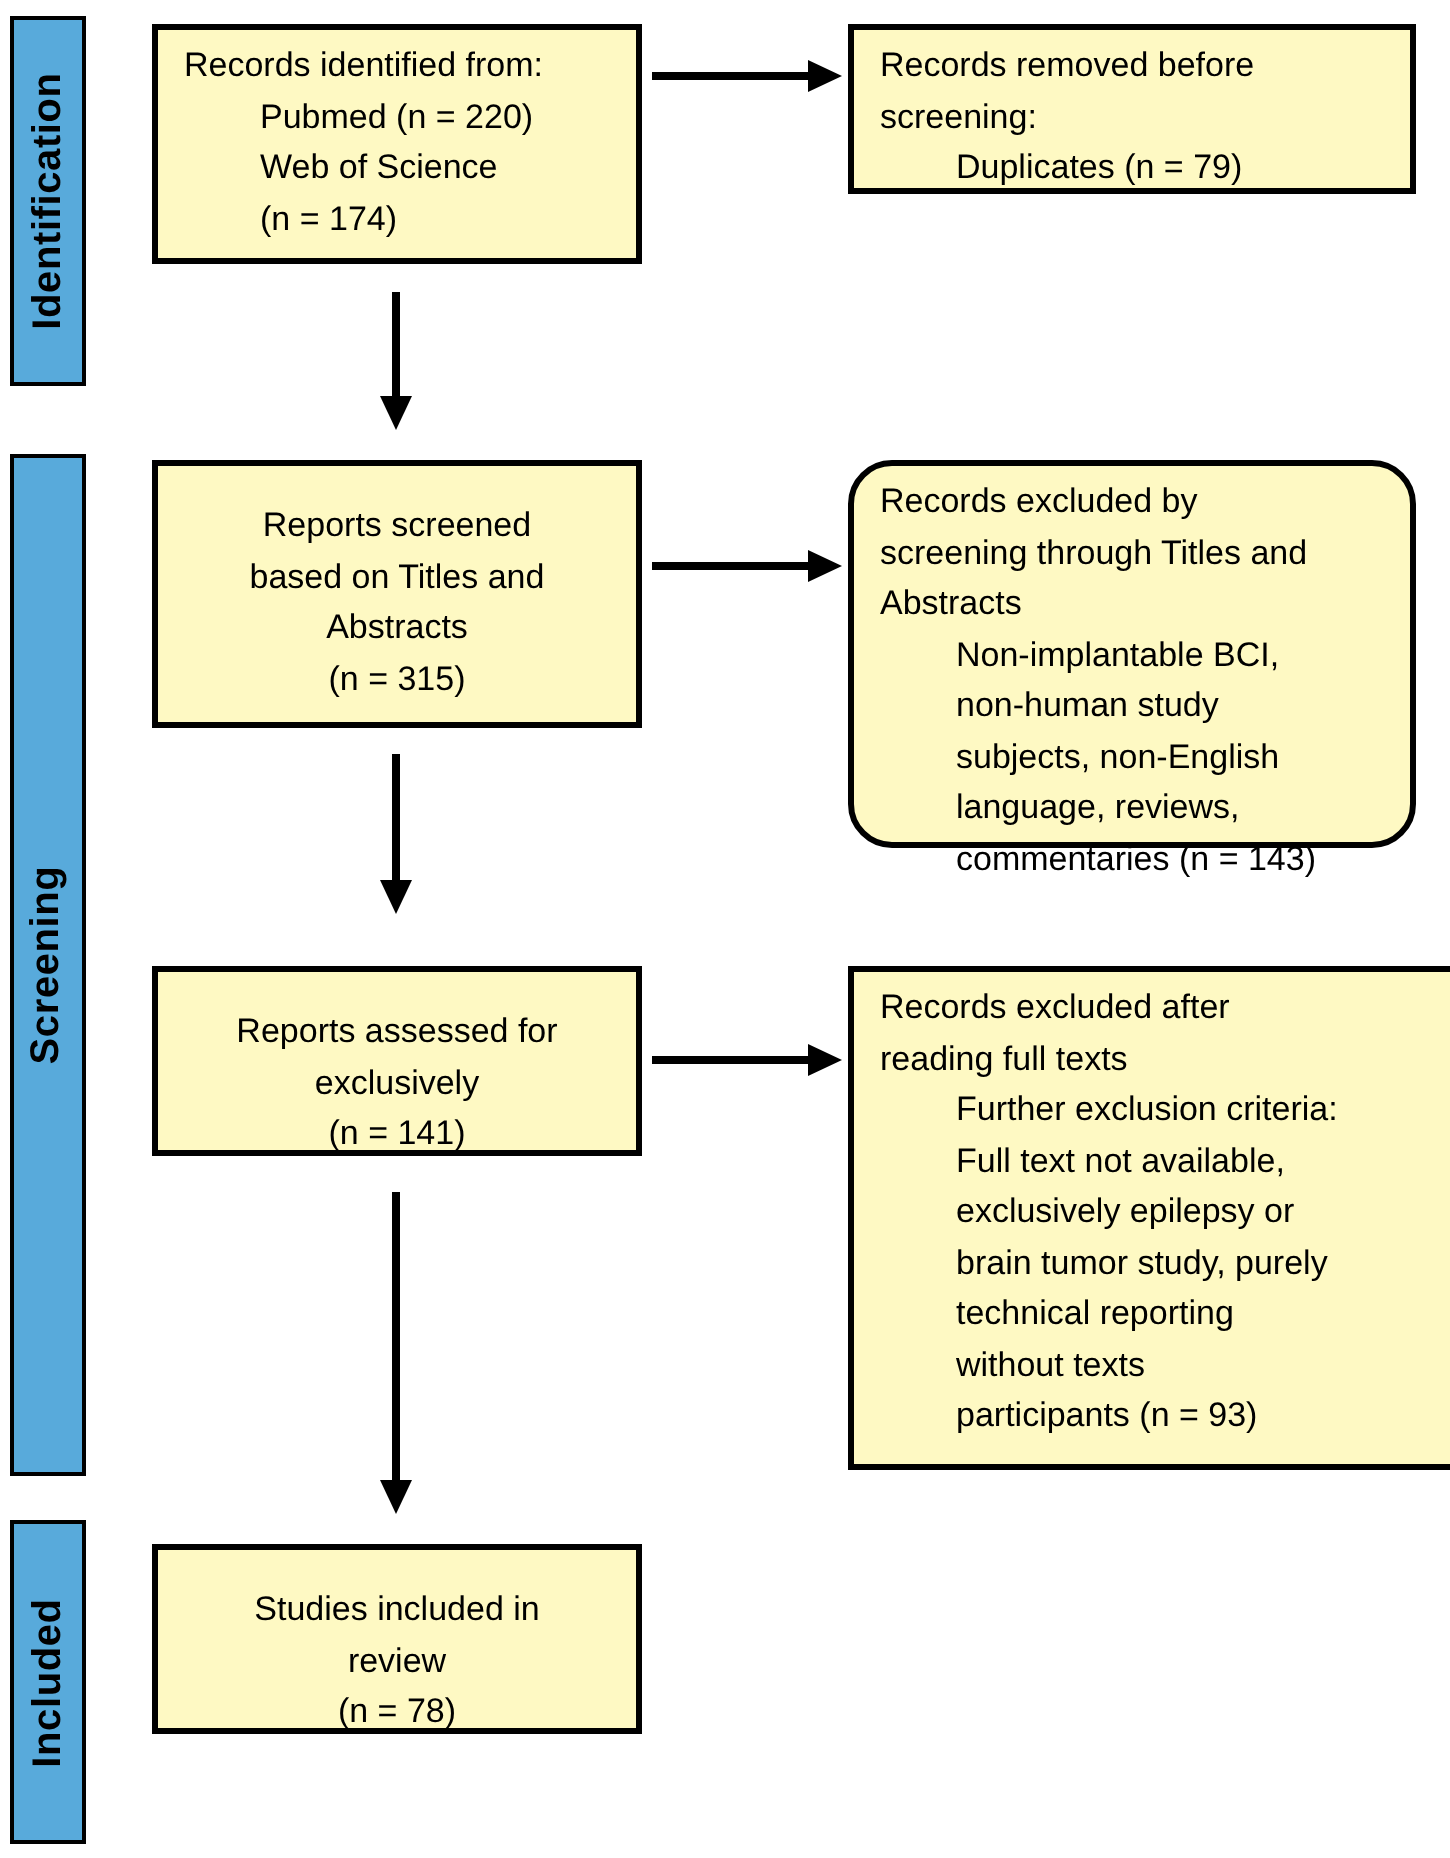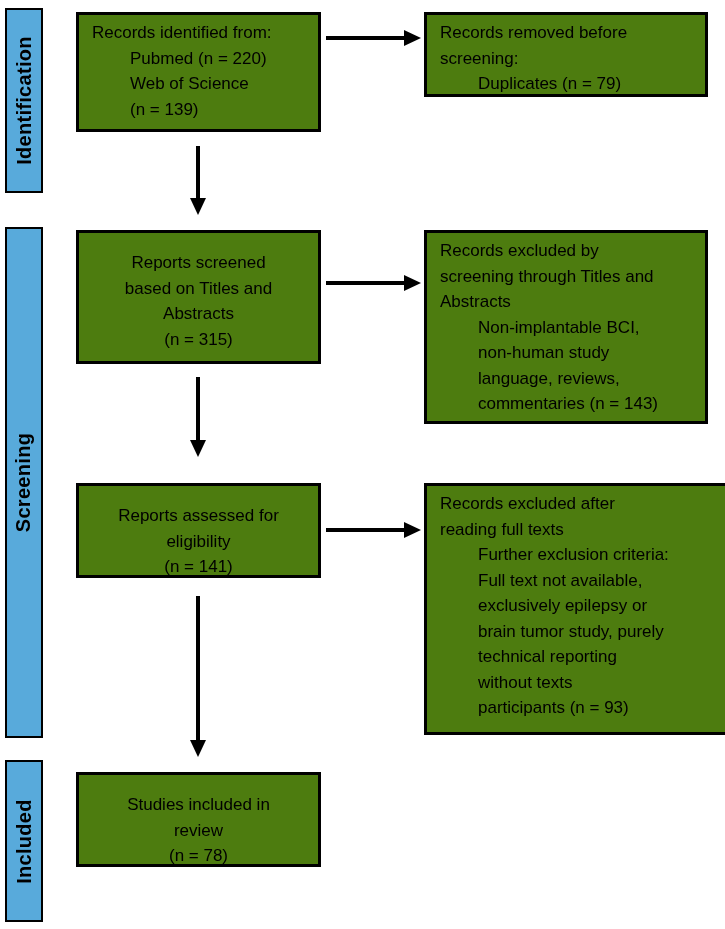--- a/index.html
+++ b/index.html
@@ -30,33 +30,33 @@
     font-size: 20px;
     letter-spacing: 0.3px;
   }
   .band-identification { top: 8px;   height: 185px; }
   .band-screening      { top: 227px; height: 511px; }
   .band-included       { top: 760px; height: 162px; }
 
   
   .box {
     position: absolute;
-    background: #4d7c0f;
+    background: #fef9c3;
     border: 3px solid #000;
     font-size: 17px;
     line-height: 25.5px;
   }
   .box.left   { text-align: left; padding: 5px 8px 0 13px; }
   .box.center { text-align: center; padding: 17px 6px; }
   .indent { padding-left: 38px; }
 
   .box-identified   { left: 76px;  top: 12px;  width: 245px; height: 120px; }
   .box-removed      { left: 424px; top: 12px;  width: 284px; height: 85px; }
   .box-screened     { left: 76px;  top: 230px; width: 245px; height: 134px; padding-top: 13px; }
-  .box-excl-screen  { left: 424px; top: 230px; width: 284px; height: 194px; padding-top: 3px; }
+  .box-excl-screen  { left: 424px; top: 230px; width: 284px; height: 194px; padding-top: 3px; border-radius: 22px; }
   .box-assessed     { left: 76px;  top: 483px; width: 245px; height: 95px;  padding-top: 6px; }
   .box-excl-full    { left: 424px; top: 483px; width: 340px; height: 252px; padding-top: 8px; }
   .box-included     { left: 76px;  top: 772px; width: 245px; height: 95px;  padding-top: 6px; }
 
   
   .vline { position: absolute; width: 4px; background: #000; }
   .vhead {
     position: absolute; width: 0; height: 0;
     border-left: 8px solid transparent;
     border-right: 8px solid transparent;
@@ -94,21 +94,21 @@
     <span>Screening</span>
   </div>
   <div class="band band-included" style="background: rgb(88, 170, 219);">
     <span>Included</span>
   </div>
 
   <div class="box left box-identified">
     <div>Records identified from:</div>
     <div class="indent">Pubmed (n = 220)</div>
     <div class="indent">Web of Science</div>
-    <div class="indent">(n = 139)</div>
+    <div class="indent">(n = 174)</div>
   </div>
 
   <div class="box left box-removed">
     <div>Records removed before</div>
     <div>screening:</div>
     <div class="indent">Duplicates (n = 79)</div>
   </div>
 
   <div class="box center box-screened">
     <div>Reports screened</div>
@@ -116,27 +116,28 @@
     <div>Abstracts</div>
     <div>(n = 315)</div>
   </div>
 
   <div class="box left box-excl-screen">
     <div>Records excluded by</div>
     <div>screening through Titles and</div>
     <div>Abstracts</div>
     <div class="indent">Non-implantable BCI,</div>
     <div class="indent">non-human study</div>
+    <div class="indent">subjects, non-English</div>
     <div class="indent">language, reviews,</div>
     <div class="indent">commentaries (n = 143)</div>
   </div>
 
   <div class="box center box-assessed">
     <div>Reports assessed for</div>
-    <div>eligibility</div>
+    <div>exclusively</div>
     <div>(n = 141)</div>
   </div>
 
   <div class="box left box-excl-full">
     <div>Records excluded after</div>
     <div>reading full texts</div>
     <div class="indent">Further exclusion criteria:</div>
     <div class="indent">Full text not available,</div>
     <div class="indent">exclusively epilepsy or</div>
     <div class="indent">brain tumor study, purely</div>

